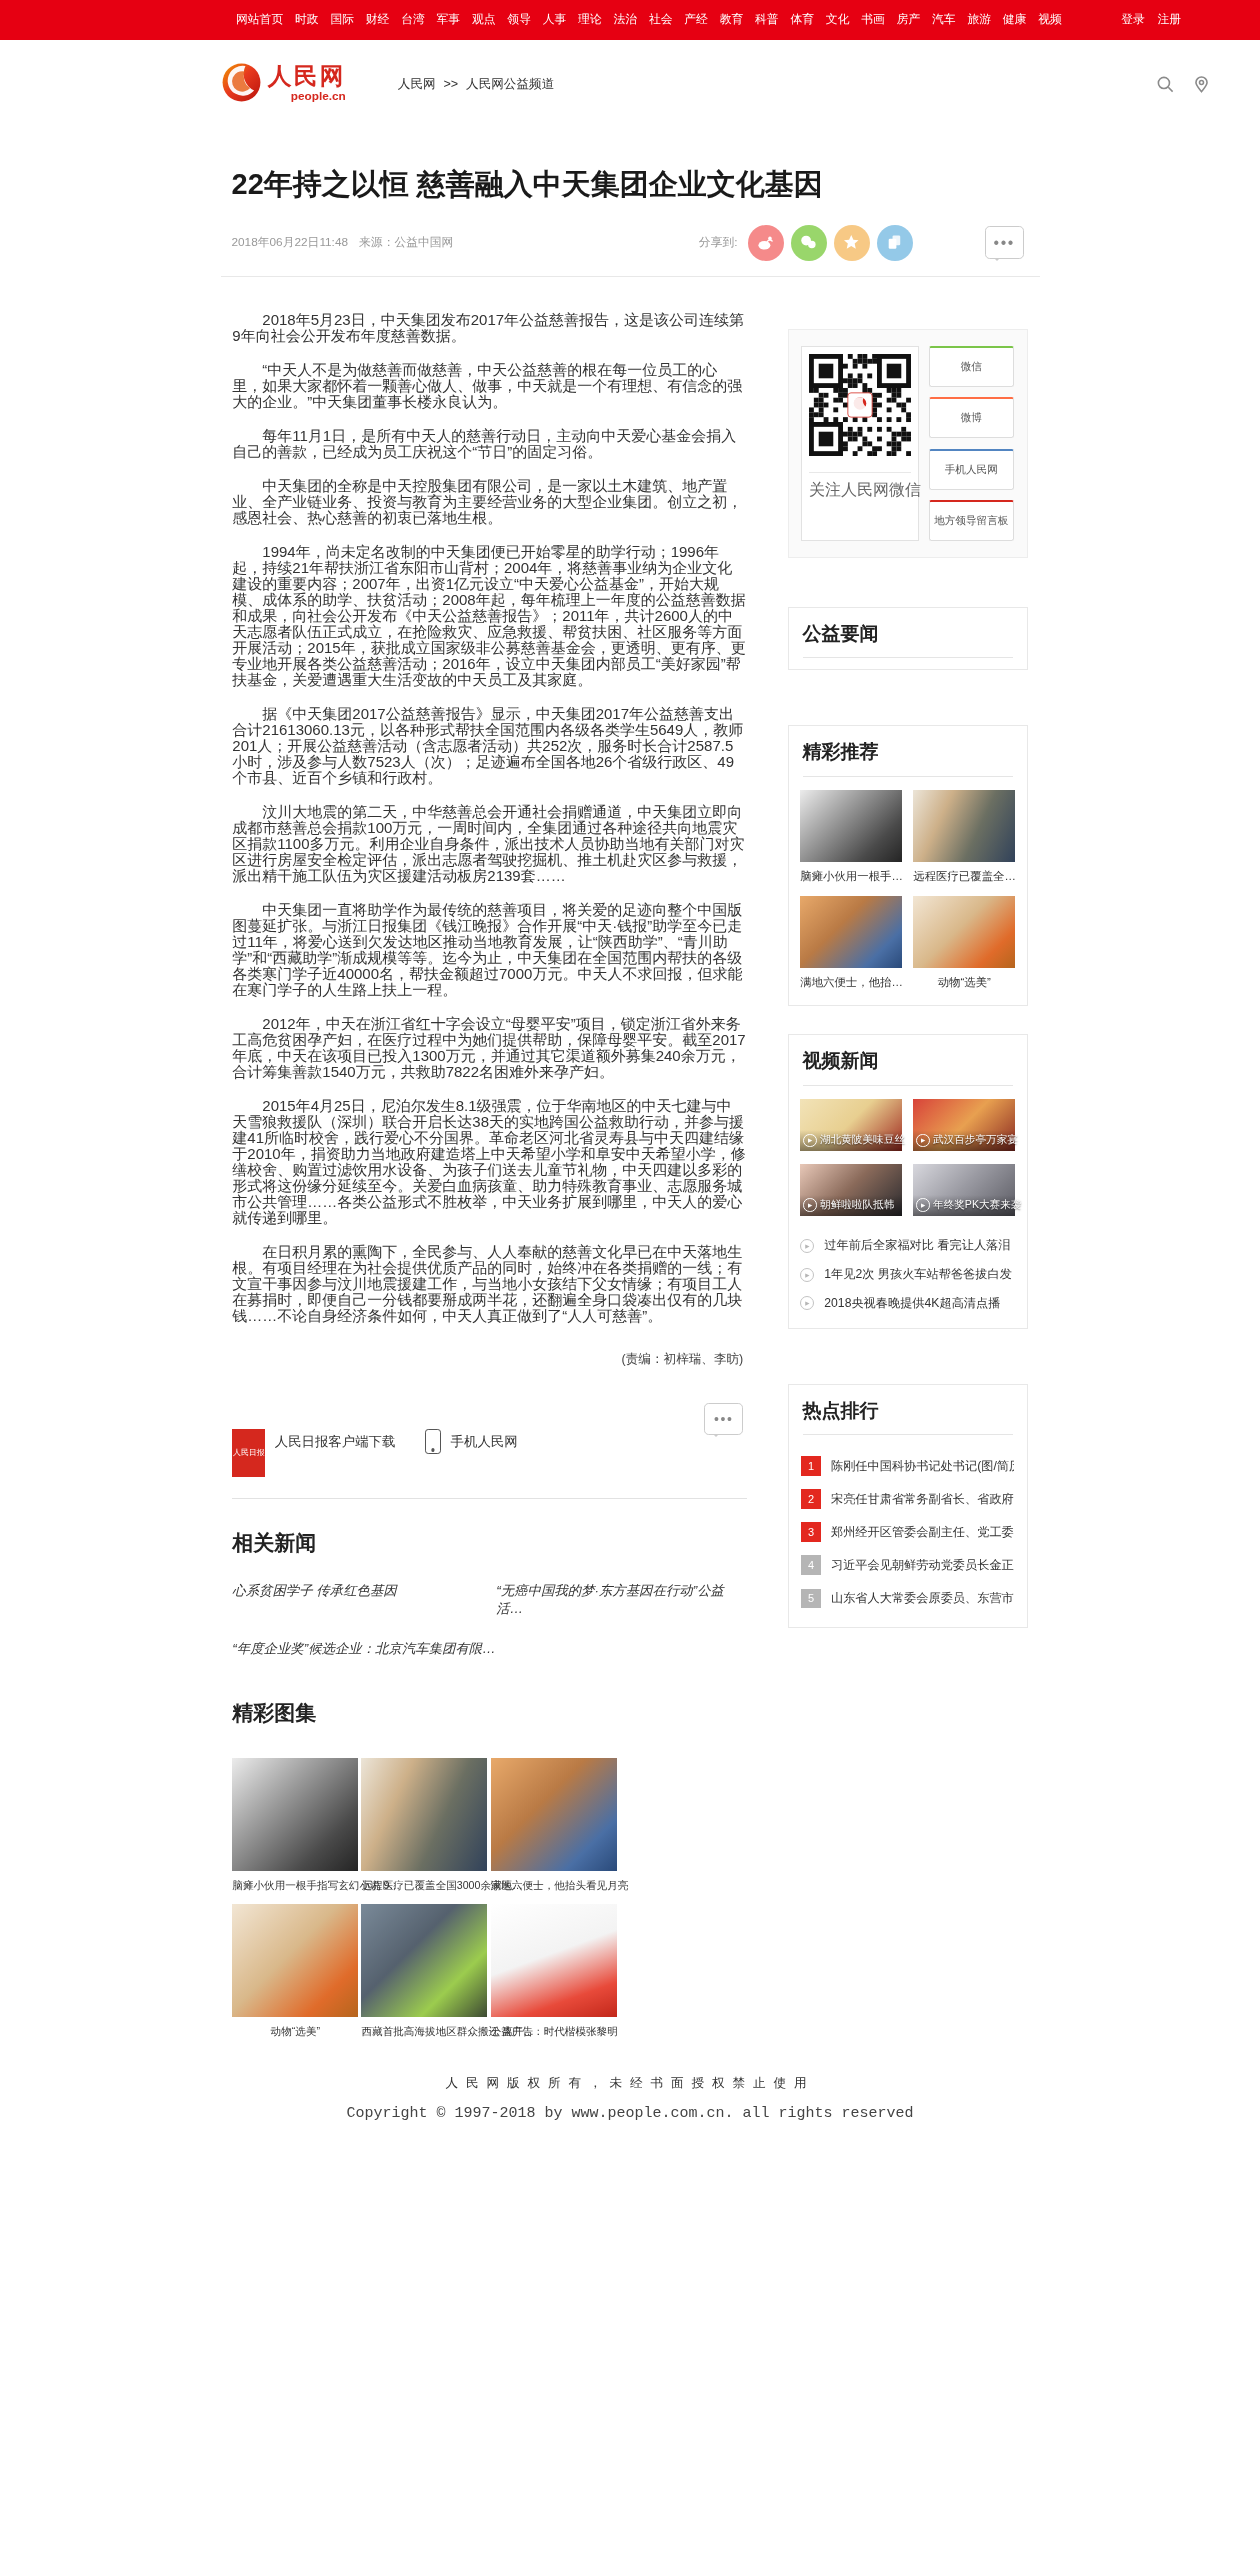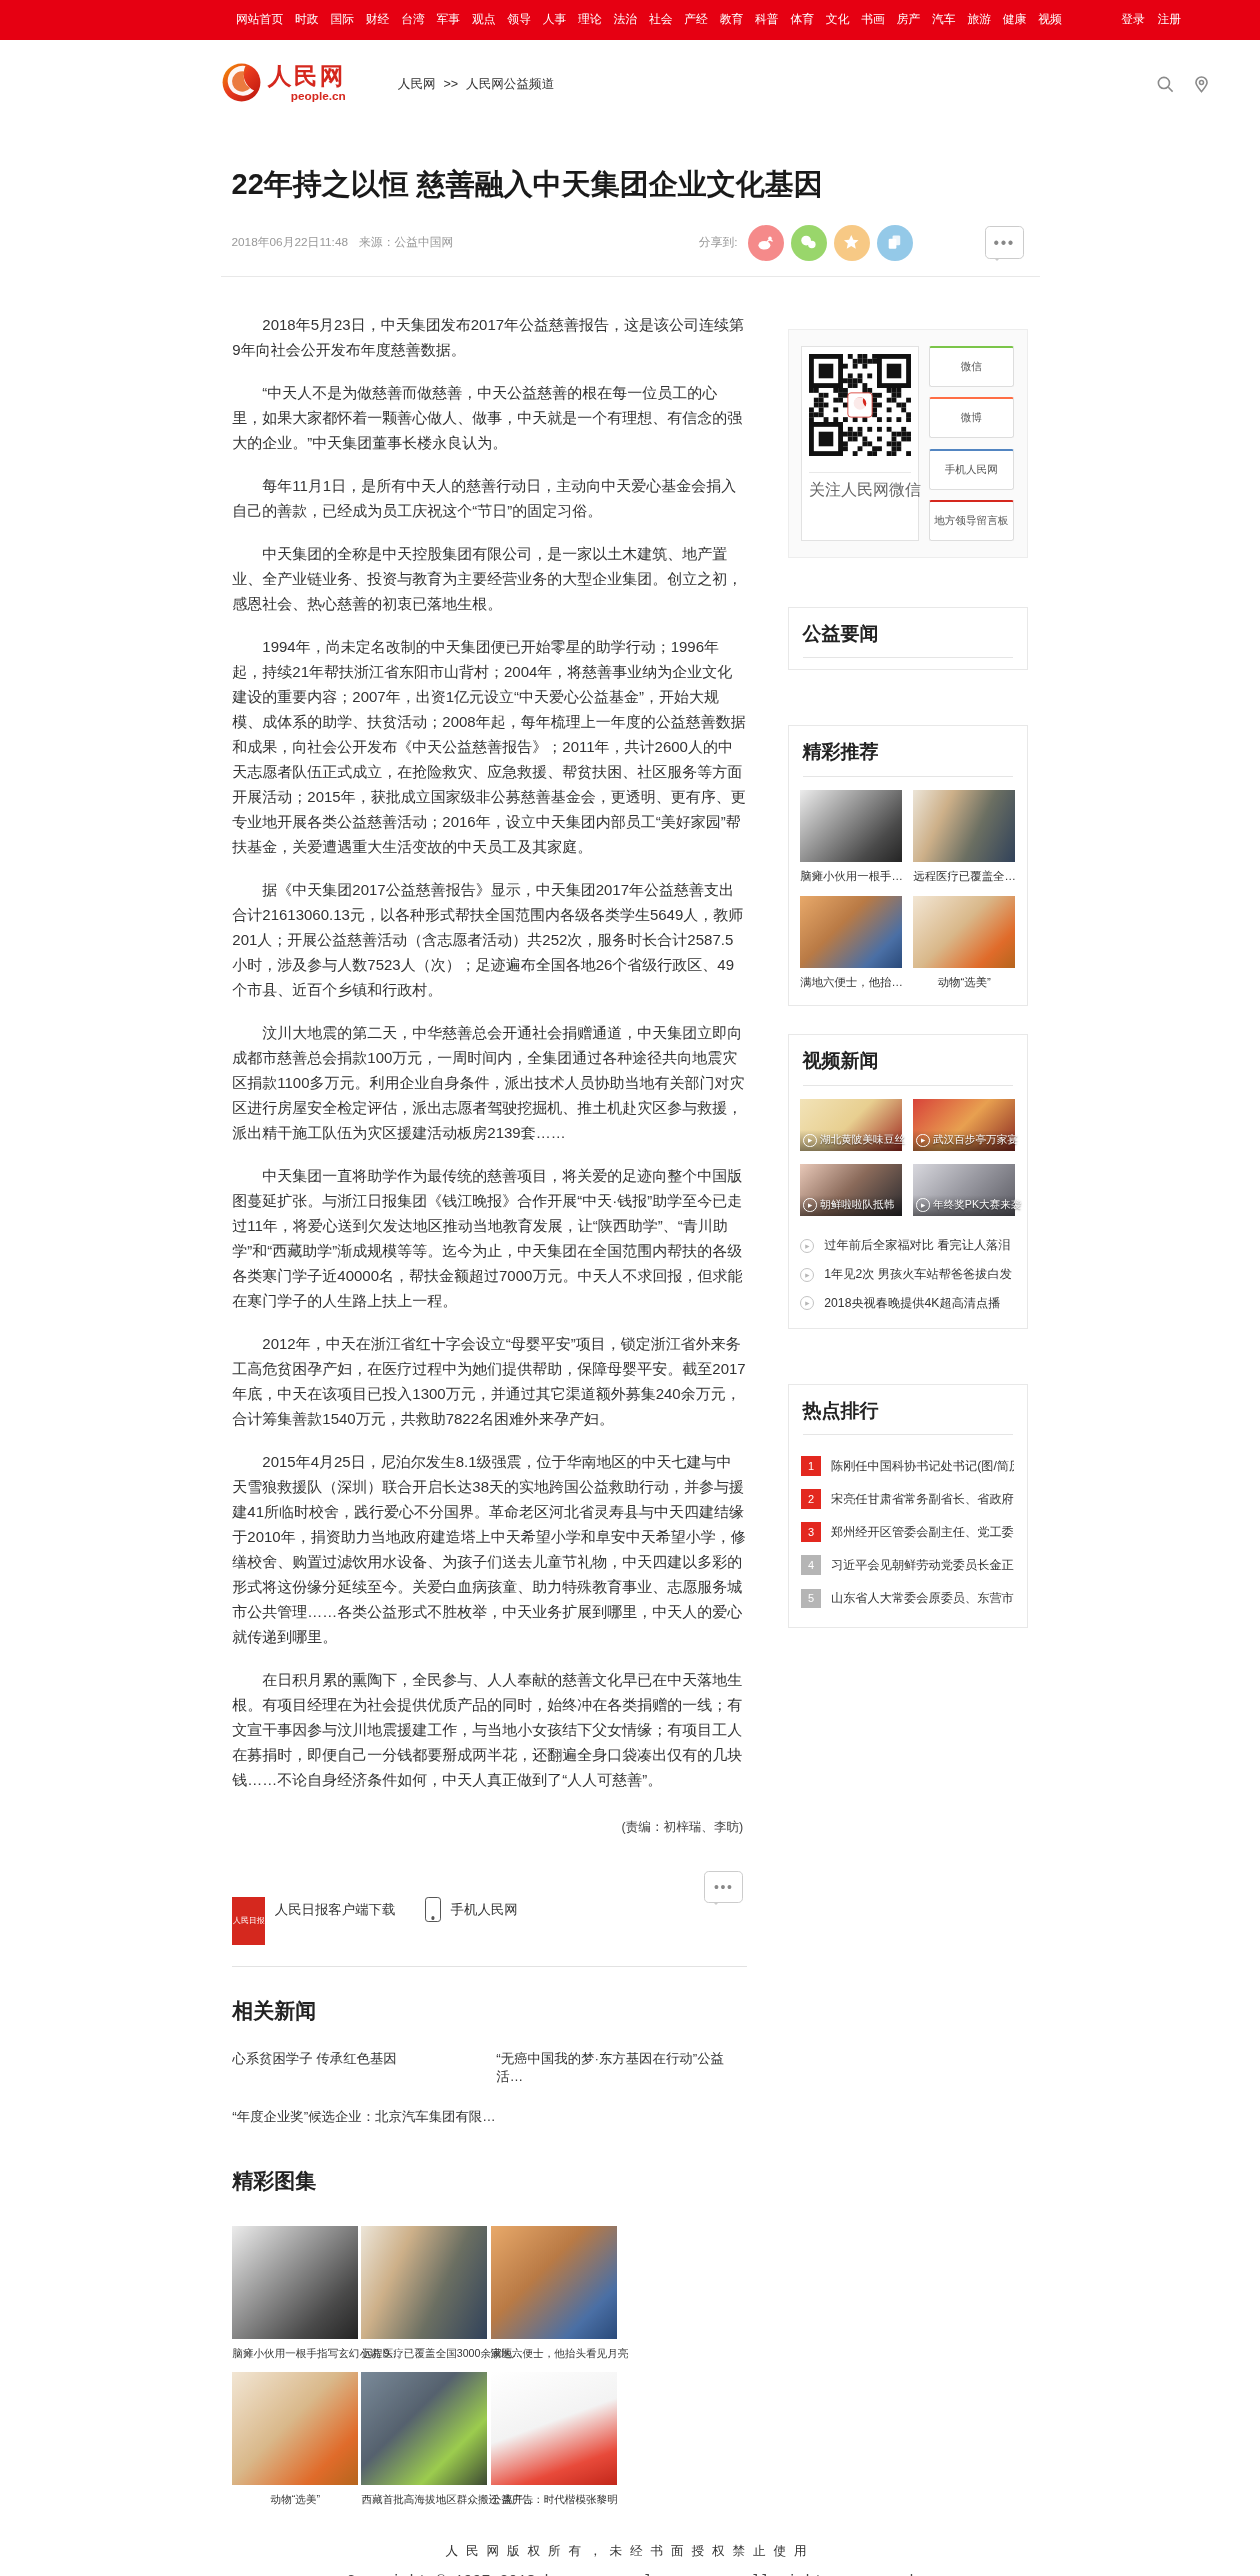--- a/index.html
+++ b/index.html
@@ -37,36 +37,36 @@
   .share-icon { width:36px; height:36px; border-radius:50%; display:flex; align-items:center; justify-content:center; cursor:pointer; }
   .share-icon svg { width:20.5px; height:20.5px; }
   .more-bubble { margin-left:72px; margin-right:15.8px; width:39px; height:33px; border:0.8px solid #ccc; border-radius:4.7px; background:#fff; display:flex; align-items:center; justify-content:center; color:#888; font-size:15.8px; letter-spacing:1.6px; cursor:pointer; position:relative; }
   .more-bubble::after { content:""; position:absolute; bottom:-6.3px; left:7.9px; border:3.9px solid transparent; border-top-color:#ccc; }
 
   .columns { display:flex; gap:41px; align-items:flex-start; }
   .main-col { width:526px; padding-left:11.8px; }
   .sidebar { width:240px; }
 
   
-  .body-p { font-size:15px; line-height:25px; text-indent:2em; margin:18px 0; color:#333; }
+  .body-p { font-size:15px; line-height:16px; text-indent:2em; margin:18px 0; color:#333; }
   .body-p:first-child { margin-top:35px; }
   .editor-line { text-align:right; font-size:12.6px; color:#444; margin:27px 3.2px 33px 0; }
 
   .app-row { display:flex; align-items:center; gap:9.5px; padding:4.7px 0 20.5px; border-bottom:0.8px solid #e2e2e2; position:relative; }
   .app-icon { width:33px; height:48px; background:#d5281e; border-radius:0; color:#fff; display:flex; flex-direction:column; align-items:center; justify-content:center; font-size:7.9px; line-height:8.7px; font-family:"Liberation Serif","DejaVu Serif",serif; cursor:pointer;margin-top:23px; }
   .app-label { font-size:13.4px; color:#333; cursor:pointer; }
   .phone-glyph { width:15.8px; height:25px; border:1.6px solid #555; border-radius:3.2px; margin-left:20.5px; position:relative; }
   .phone-glyph::after { content:""; position:absolute; bottom:1.6px; left:50%; transform:translateX(-50%); width:3.2px; height:3.2px; border-radius:50%; background:#555; }
   .comment-bubble { position:absolute; right:3.2px; top:1.6px; width:39px; height:31.5px; border:0.8px solid #ccc; border-radius:4.7px; color:#888; font-size:14px; letter-spacing:1.6px; display:flex; align-items:center; justify-content:center; cursor:pointer; }
   .comment-bubble::after { content:""; position:absolute; bottom:-6.3px; left:7.9px; border:3.9px solid transparent; border-top-color:#ccc; }
 
   
   .related { margin-top:30px; }
   .section-title { font-size:21px; font-weight:bold; color:#222; }
-  .related-list { display:grid; grid-template-columns:264px 1fr; row-gap:22px; margin-top:25px; }
+  .related-list { display:grid; grid-template-columns:264px 1fr; row-gap:22px; margin-top:25px;font-style:italic; }
   .related-item { font-size:13.4px; color:#333; cursor:pointer; }
 
   
   .gallery { margin-top:41px; }
   .gallery-grid { display:grid; grid-template-columns:repeat(3,126px); column-gap:3.2px; row-gap:11px; margin-top:31.5px; }
   .gallery-item { margin:0; cursor:pointer; }
   .gallery-thumb { width:126px; height:113px; }
   .gallery-item figcaption { font-size:10.6px; color:#333; text-align:center; margin-top:7.9px; white-space:nowrap; }
 
   

